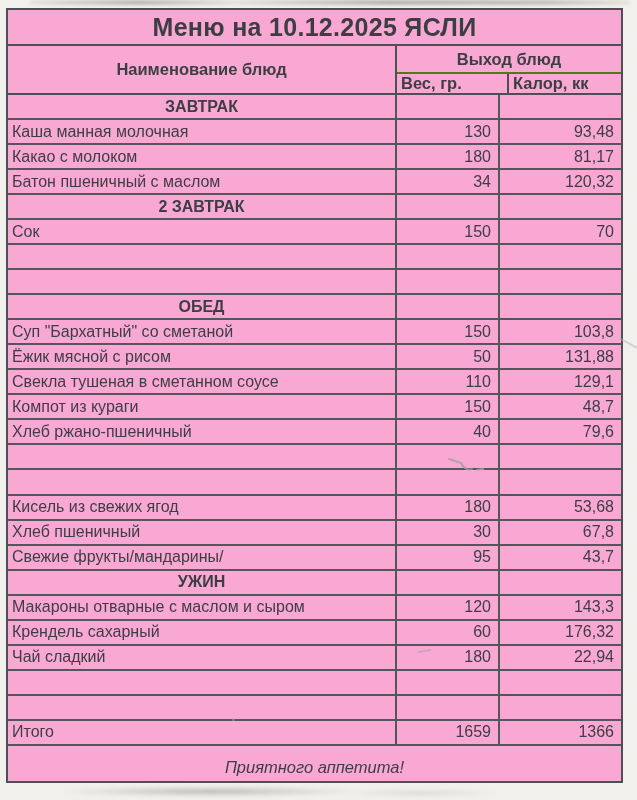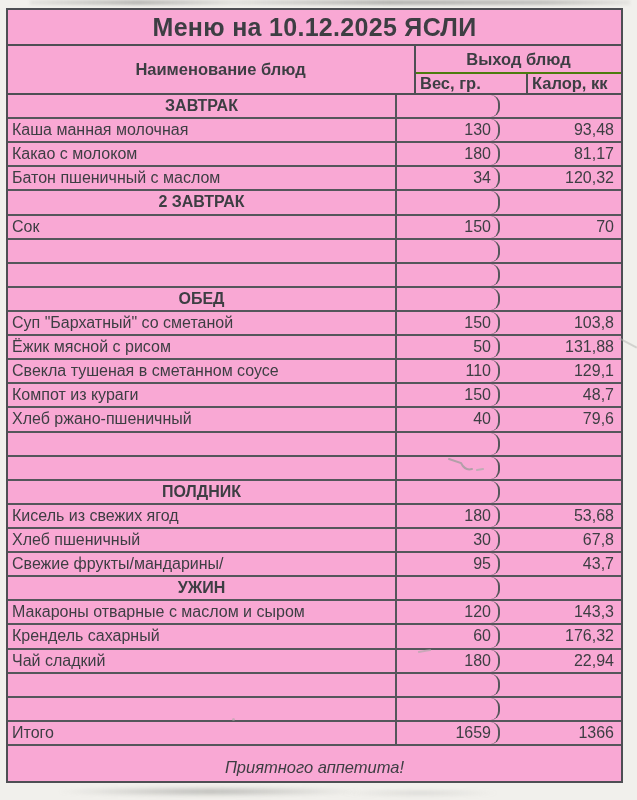--- a/index.html
+++ b/index.html
@@ -16,21 +16,21 @@
   }
   .t-title{
     height:36px;box-sizing:border-box;border-bottom:2px solid #4e4f54;
     display:flex;align-items:center;justify-content:center;
     font-size:25px;font-weight:bold;letter-spacing:.3px;
   }
   .t-head{display:flex;height:49px;box-sizing:border-box;border-bottom:2px solid #4e4f54;}
   .h-name{
     width:389px;box-sizing:border-box;border-right:2px solid #4e4f54;
     display:flex;align-items:center;justify-content:center;
-    font-weight:bold;font-size:16.5px;margin-left:19px;
+    font-weight:bold;font-size:16.5px;
   }
   .h-right{flex:1;display:flex;flex-direction:column;}
   .h-group{
     height:38px;box-sizing:border-box;border-bottom:2px solid #4d7c0f;
     display:flex;align-items:center;justify-content:center;
     font-weight:bold;font-size:16.5px;
   }
   .h-sub{flex:1;display:flex;}
   .h-weight{
     width:112px;box-sizing:border-box;border-right:2px solid #4e4f54;
@@ -39,21 +39,21 @@
   }
   .h-cal{
     flex:1;display:flex;align-items:center;padding-left:4px;
     font-weight:bold;font-size:16.5px;
   }
   .t-body{flex:1;display:flex;flex-direction:column;}
   .row{flex:1;display:flex;box-sizing:border-box;border-bottom:2px solid #55565b;min-height:0;}
   .c{box-sizing:border-box;display:flex;align-items:center;font-size:16px;overflow:hidden;white-space:nowrap;}
   .c.name{width:389px;border-right:2px solid #55565b;padding-left:4px;}
   .c.num{justify-content:flex-end;padding-right:7px;}
-  .c.w{width:103px;border-right:2px solid #55565b;border-radius:9px;}
+  .c.w{width:103px;border-right:2px solid #55565b;}
   .c.k{flex:1;}
   .row.section .c.name{justify-content:center;font-weight:bold;padding-left:0;}
   .t-foot{
     height:27px;display:flex;align-items:center;justify-content:center;
     font-style:italic;font-size:16.5px;margin-top:8px;
   }
   
   .artifact{position:absolute;pointer-events:none;}
   .top-streak{
     left:30px;top:0;width:600px;height:5px;
@@ -174,25 +174,20 @@
         <div class="c num w">40</div>
         <div class="c num k">79,6</div>
       </div>
       <div class="row empty">
         <div class="c name"></div>
         <div class="c num w"></div>
         <div class="c num k"></div>
       </div>
       <div class="row empty">
         <div class="c name"></div>
-        <div class="c num w"></div>
-        <div class="c num k"></div>
-      </div>
-      <div class="row section">
-        <div class="c name">ПОЛДНИК</div>
         <div class="c num w"></div>
         <div class="c num k"></div>
       </div>
       <div class="row item">
         <div class="c name">Кисель из свежих ягод</div>
         <div class="c num w">180</div>
         <div class="c num k">53,68</div>
       </div>
       <div class="row item">
         <div class="c name">Хлеб пшеничный</div>

